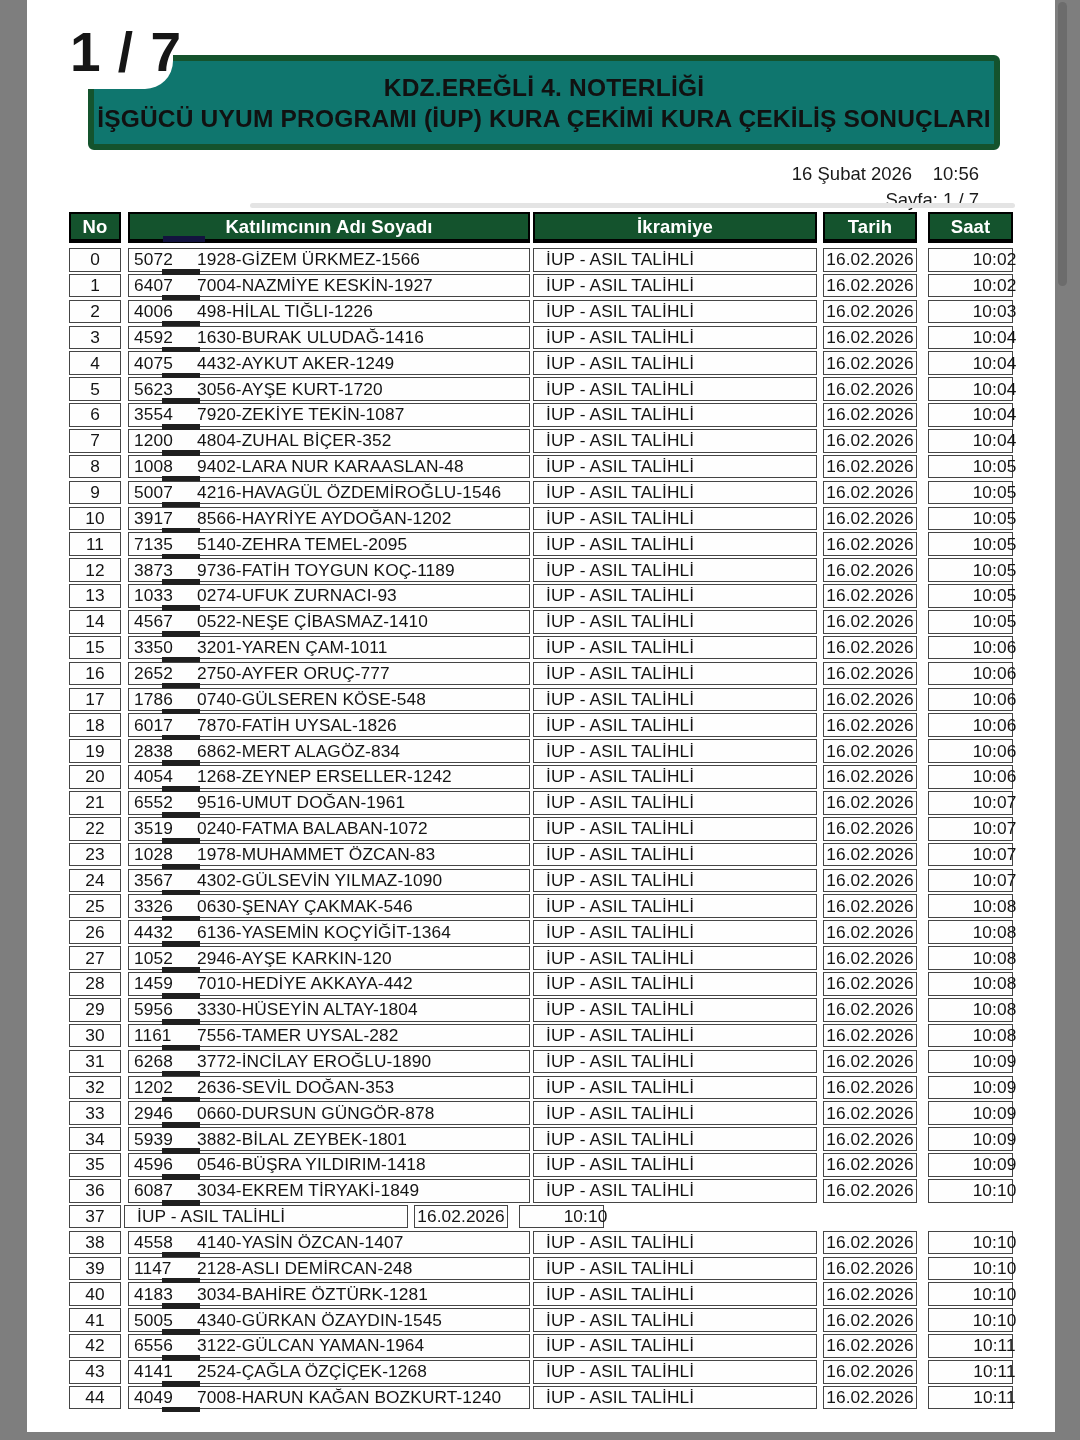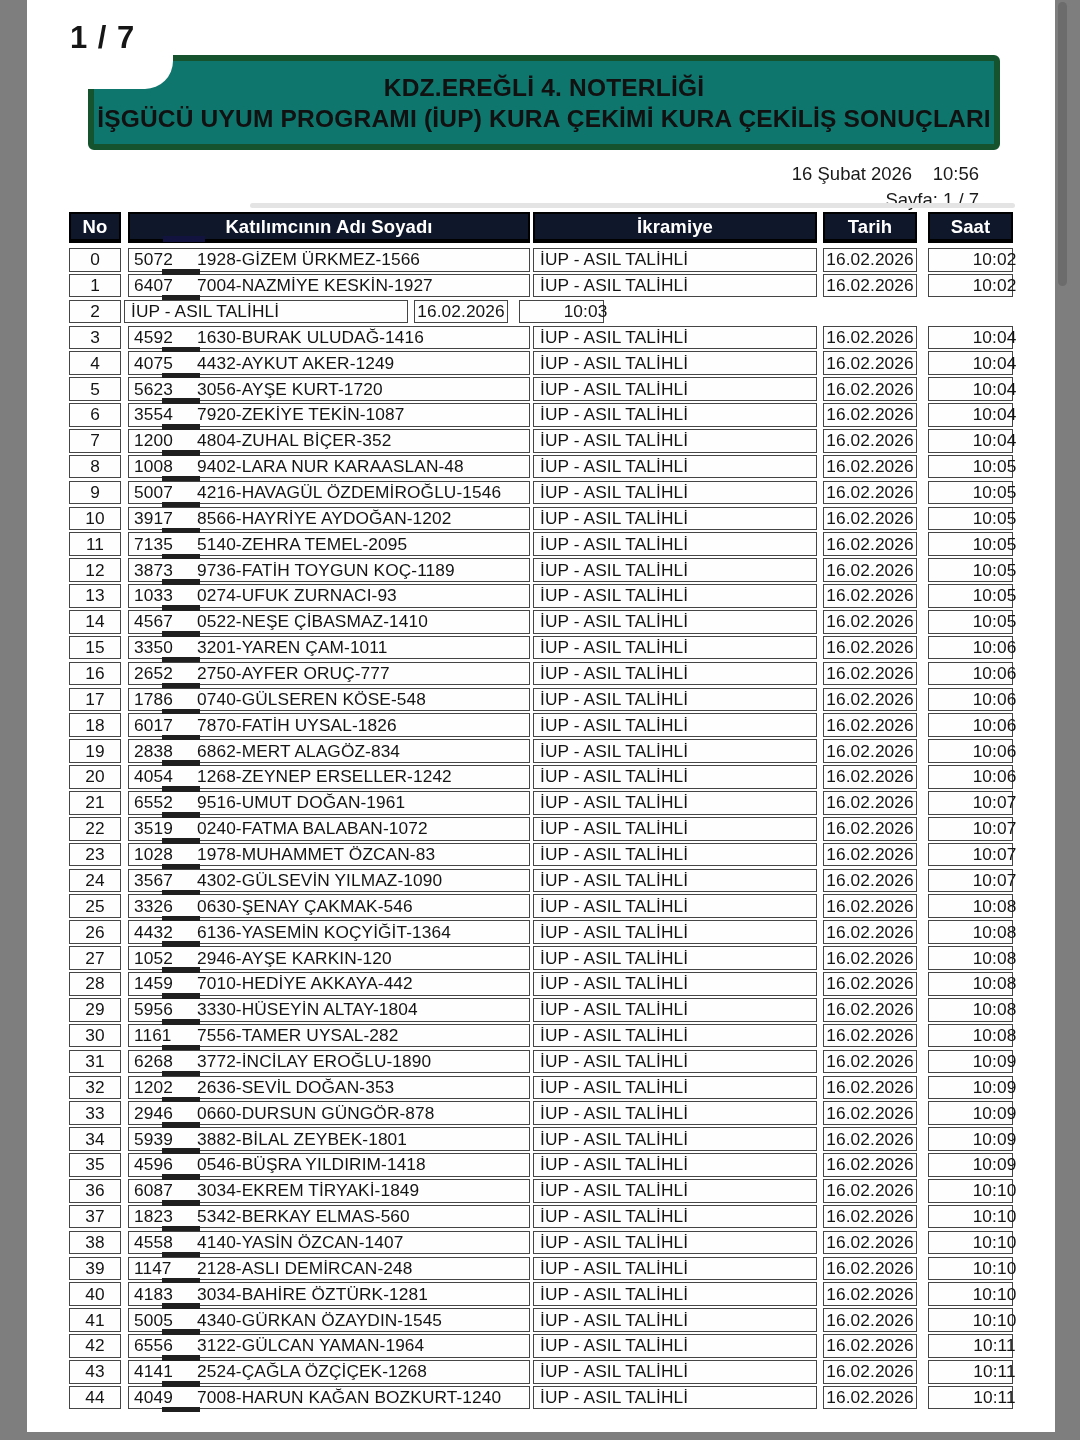--- a/index.html
+++ b/index.html
@@ -29,21 +29,21 @@
   }
   #title-box .tline{
     font-weight:bold;font-size:24.5px;line-height:31px;letter-spacing:0.2px;
   }
   #title-box .tline1{margin-top:11px;}
   #page-badge{
     position:absolute;left:13px;top:0;width:133px;height:89px;
     background:#ffffff;border-radius:0 0 28px 0;z-index:3;
   }
   #page-badge .badge-text{
-    padding:20px 0 0 30px;font-size:31px;font-weight:bold;color:#161616;
+    padding:20px 0 0 30px;font-size:55px;font-weight:bold;color:#161616;
     letter-spacing:1px;white-space:pre;
   }
   #meta{
     position:absolute;right:76px;top:161px;text-align:right;
     font-size:18.5px;line-height:26px;color:#1a1a1a;
   }
   #meta .meta-line{white-space:pre;}
   #smudge{
     position:absolute;left:223px;top:203px;width:765px;height:5px;
     background:#e4e4e4;border-radius:3px;
@@ -52,31 +52,31 @@
   #thead{position:absolute;left:42px;top:212px;display:flex;}
   #tbody{position:absolute;left:42px;top:248px;display:flex;flex-direction:column;}
   .trow{height:25.866px;flex:none;display:flex;align-items:flex-start;}
   .cell{
     box-sizing:border-box;background:#fefefe;border:1.6px solid #454545;
     height:23.6px;display:flex;align-items:center;
     font-size:17.3px;color:#141414;letter-spacing:0.1px;white-space:nowrap;overflow:visible;
   }
   .c-no   {width:52px;justify-content:center;}
   .c-name {width:402px;margin-left:7px;position:relative;padding-left:5px;}
-  .c-prize{width:284px;margin-left:3px;padding-left:6px;}
+  .c-prize{width:284px;margin-left:3px;padding-left:12px;}
   .c-date {width:94px;margin-left:6px;justify-content:center;}
   .c-time {width:85px;margin-left:11px;justify-content:center;padding-left:48px;}
   .id-prefix{display:inline-block;width:63px;flex:none;}
   .redaction{
     position:absolute;left:33px;bottom:-4px;width:38px;height:5.5px;
     background:#1f1f1f;z-index:2;
   }
   
   #thead .cell{
-    background:#0f172a;border:2px solid #000000;border-bottom-width:4.5px;
+    background:#14532d;border:2px solid #000000;border-bottom-width:4.5px;
     height:31px;color:#ffffff;font-weight:bold;font-size:18.5px;
     justify-content:center;padding-left:0;
   }
   #thead .c-name{position:relative;}
   #thead .redaction{background:#13133f;bottom:-3px;height:6px;left:33px;width:42px;}
 </style>
 </head>
 <body>
 
 <div class="strip" id="strip-left"></div>
@@ -133,20 +133,25 @@
       <span class="name-rest">7004-NAZMİYE KESKİN-1927</span>
       <span class="redaction"></span>
     </div>
     <div class="cell c-prize">İUP - ASIL TALİHLİ</div>
     <div class="cell c-date">16.02.2026</div>
     <div class="cell c-time">10:02</div>
   </div>
 
   <div class="trow">
     <div class="cell c-no">2</div>
+    <div class="cell c-name">
+      <span class="id-prefix">4006</span>
+      <span class="name-rest">498-HİLAL TIĞLI-1226</span>
+      <span class="redaction"></span>
+    </div>
     <div class="cell c-prize">İUP - ASIL TALİHLİ</div>
     <div class="cell c-date">16.02.2026</div>
     <div class="cell c-time">10:03</div>
   </div>
 
   <div class="trow">
     <div class="cell c-no">3</div>
     <div class="cell c-name">
       <span class="id-prefix">4592</span>
       <span class="name-rest">1630-BURAK ULUDAĞ-1416</span>
@@ -548,25 +553,20 @@
       <span class="name-rest">3034-EKREM TİRYAKİ-1849</span>
       <span class="redaction"></span>
     </div>
     <div class="cell c-prize">İUP - ASIL TALİHLİ</div>
     <div class="cell c-date">16.02.2026</div>
     <div class="cell c-time">10:10</div>
   </div>
 
   <div class="trow">
     <div class="cell c-no">37</div>
-    <div class="cell c-name">
-      <span class="id-prefix">1823</span>
-      <span class="name-rest">5342-BERKAY ELMAS-560</span>
-      <span class="redaction"></span>
-    </div>
     <div class="cell c-prize">İUP - ASIL TALİHLİ</div>
     <div class="cell c-date">16.02.2026</div>
     <div class="cell c-time">10:10</div>
   </div>
 
   <div class="trow">
     <div class="cell c-no">38</div>
     <div class="cell c-name">
       <span class="id-prefix">4558</span>
       <span class="name-rest">4140-YASİN ÖZCAN-1407</span>

